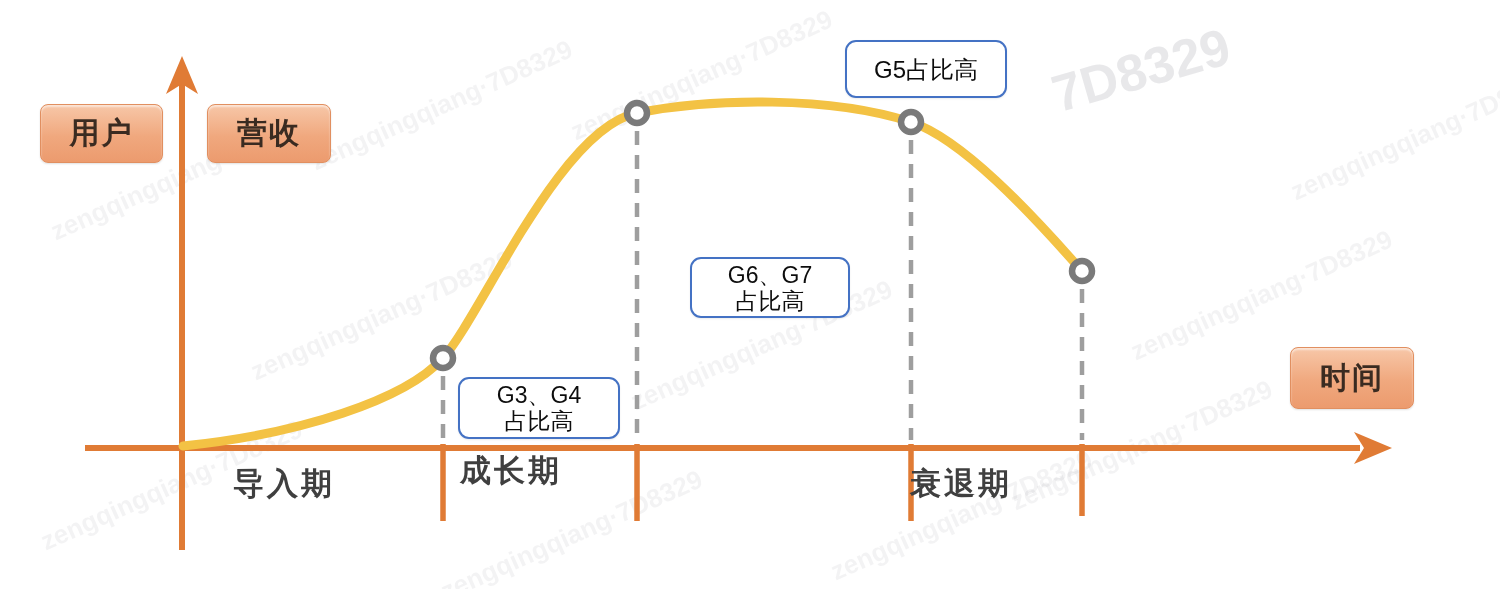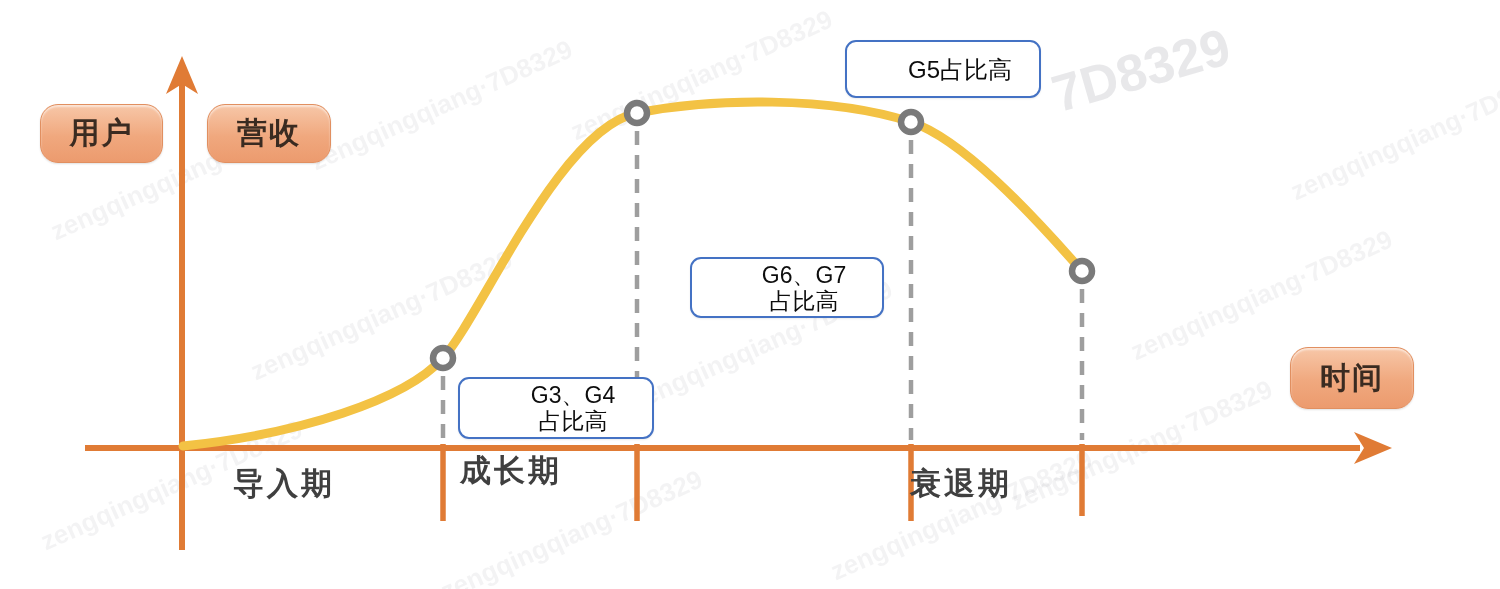--- a/index.html
+++ b/index.html
@@ -29,37 +29,36 @@
     transform:rotate(-16deg);
     white-space:nowrap;
     user-select:none;
   }
   
   .axis-chip{
     position:absolute;
     display:flex;align-items:center;justify-content:center;
     background:linear-gradient(180deg,#f7c7a8 0%,#f0a87e 55%,#ec9b6e 100%);
     border:1px solid #e18f60;
-    border-radius:18px;
+    border-radius:8px;
     box-shadow:inset 0 2px 2px rgba(255,255,255,.55), 0 1px 2px rgba(0,0,0,.12);
     font-size:30px;font-weight:bold;color:#3a2b21;
     letter-spacing:2px;
   }
   
   .callout{
     position:absolute;
     display:flex;flex-direction:column;align-items:center;justify-content:center;
     background:#ffffff;
     border:2.5px solid #4472c4;
     border-radius:11px;
     font-size:24px;color:#0d0d0d;
     line-height:27px;
     text-align:center;
     box-shadow:0 1px 2px rgba(0,0,0,.08);
-    padding-left:34px;
   }
   .callout.two-line{font-size:23px;line-height:26px;}
   
   .phase-label{
     position:absolute;
     width:160px;
     font-size:31px;font-weight:bold;color:#3f3f3f;
     letter-spacing:3px;
   }
 </style>

